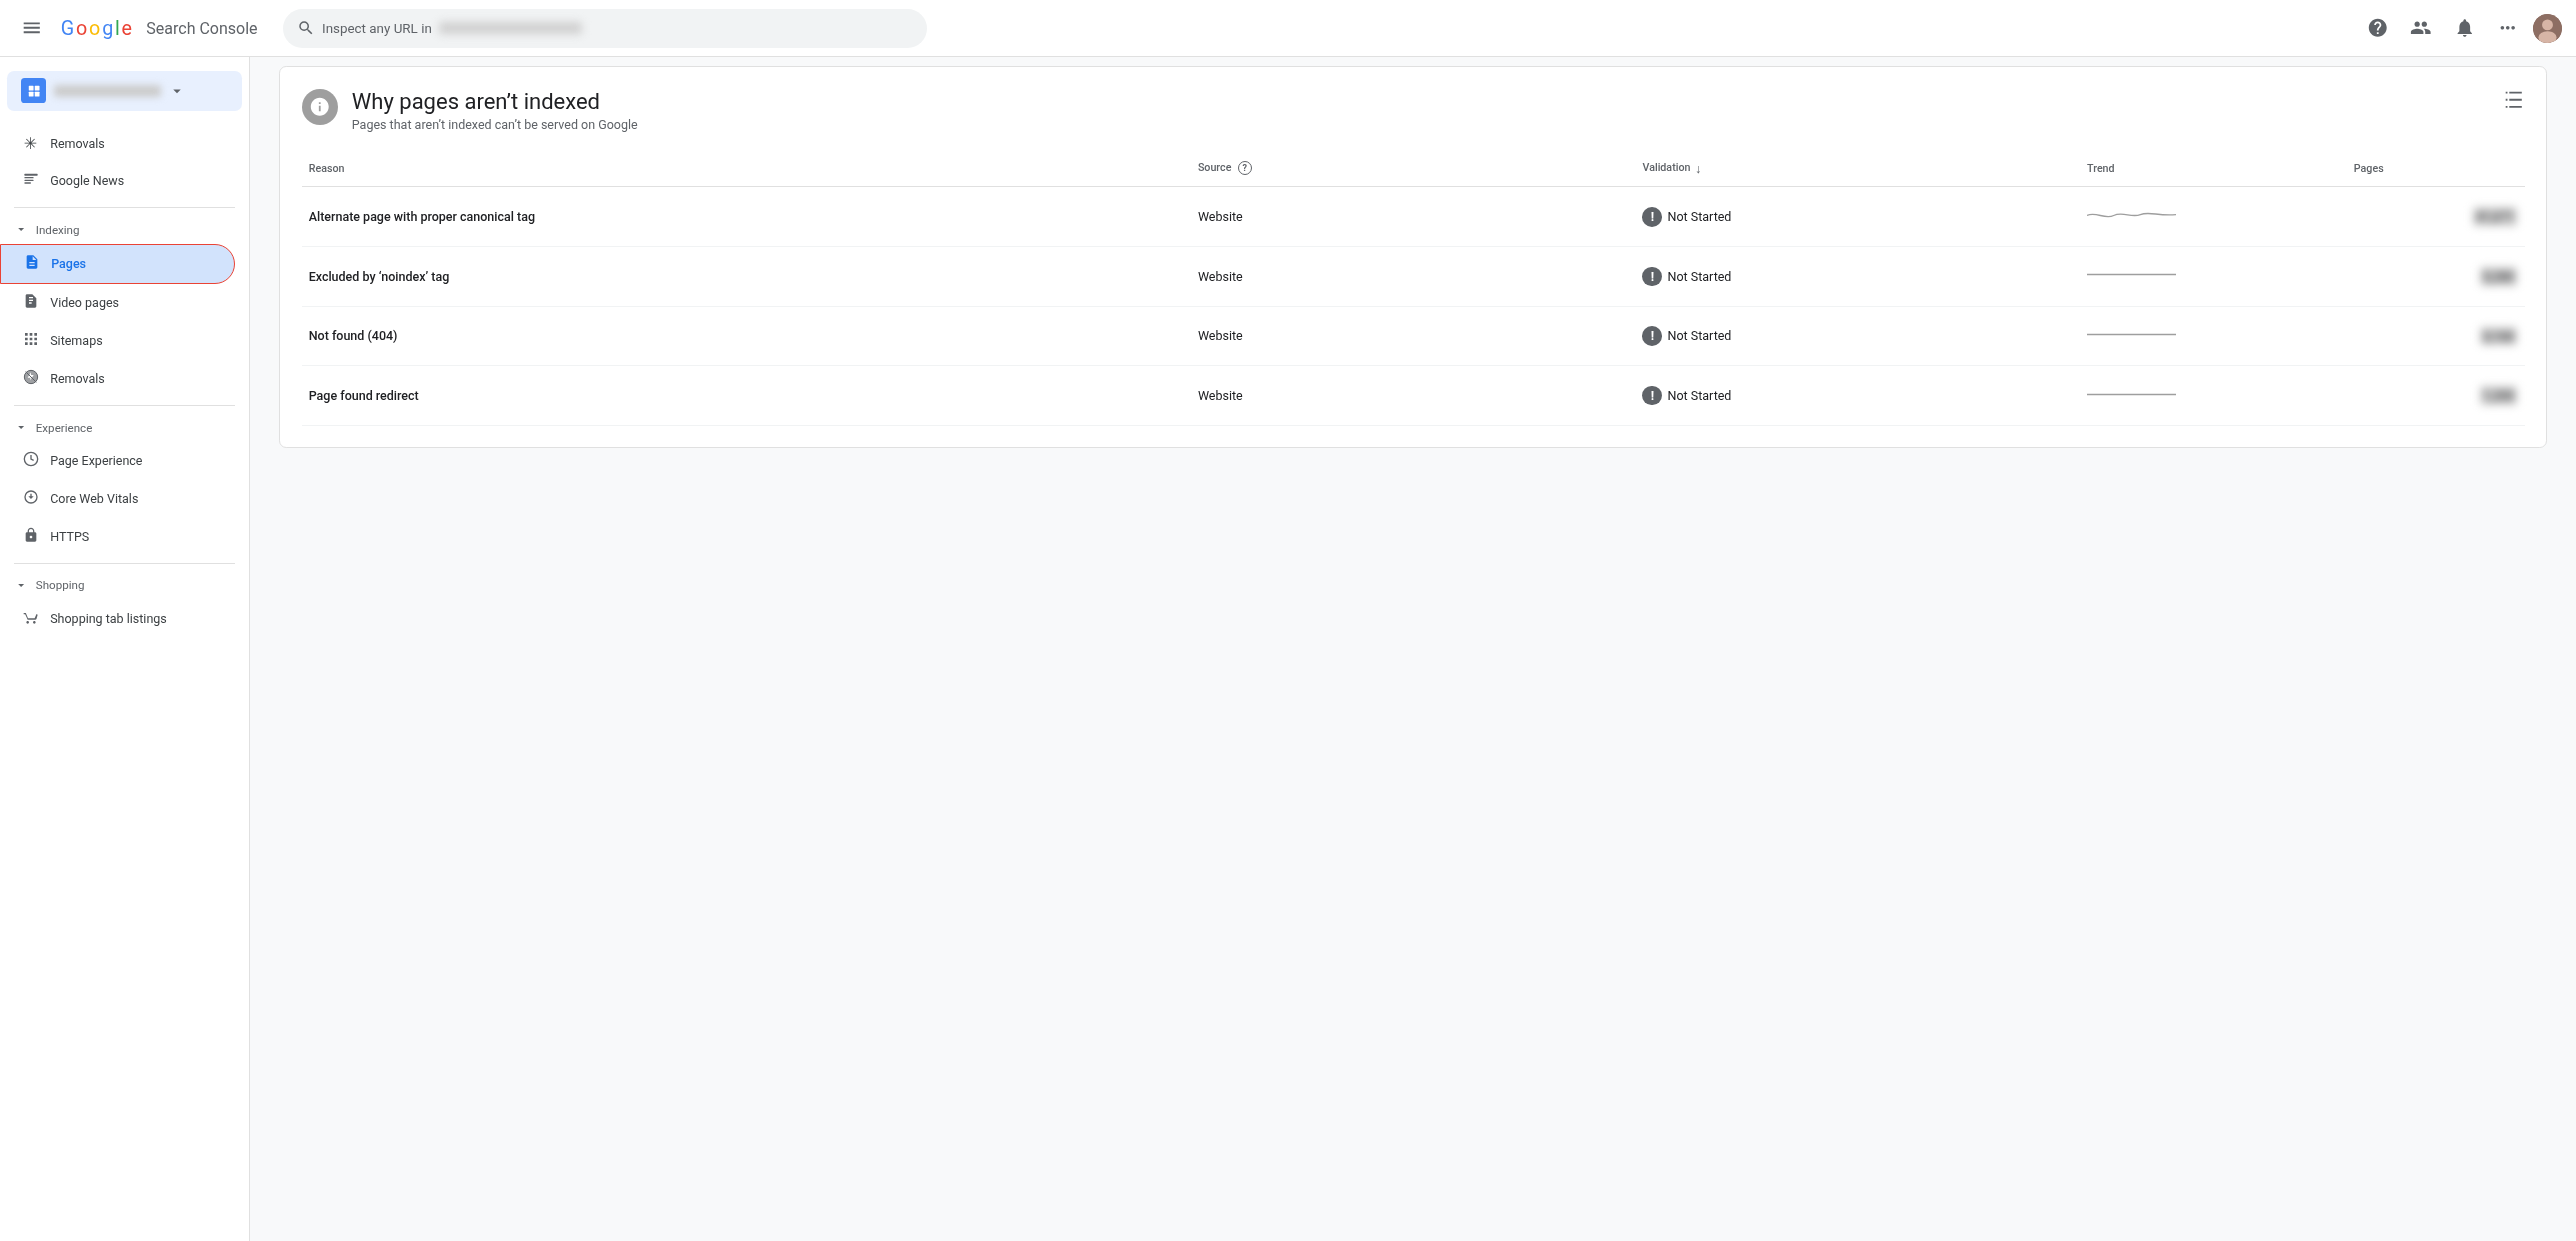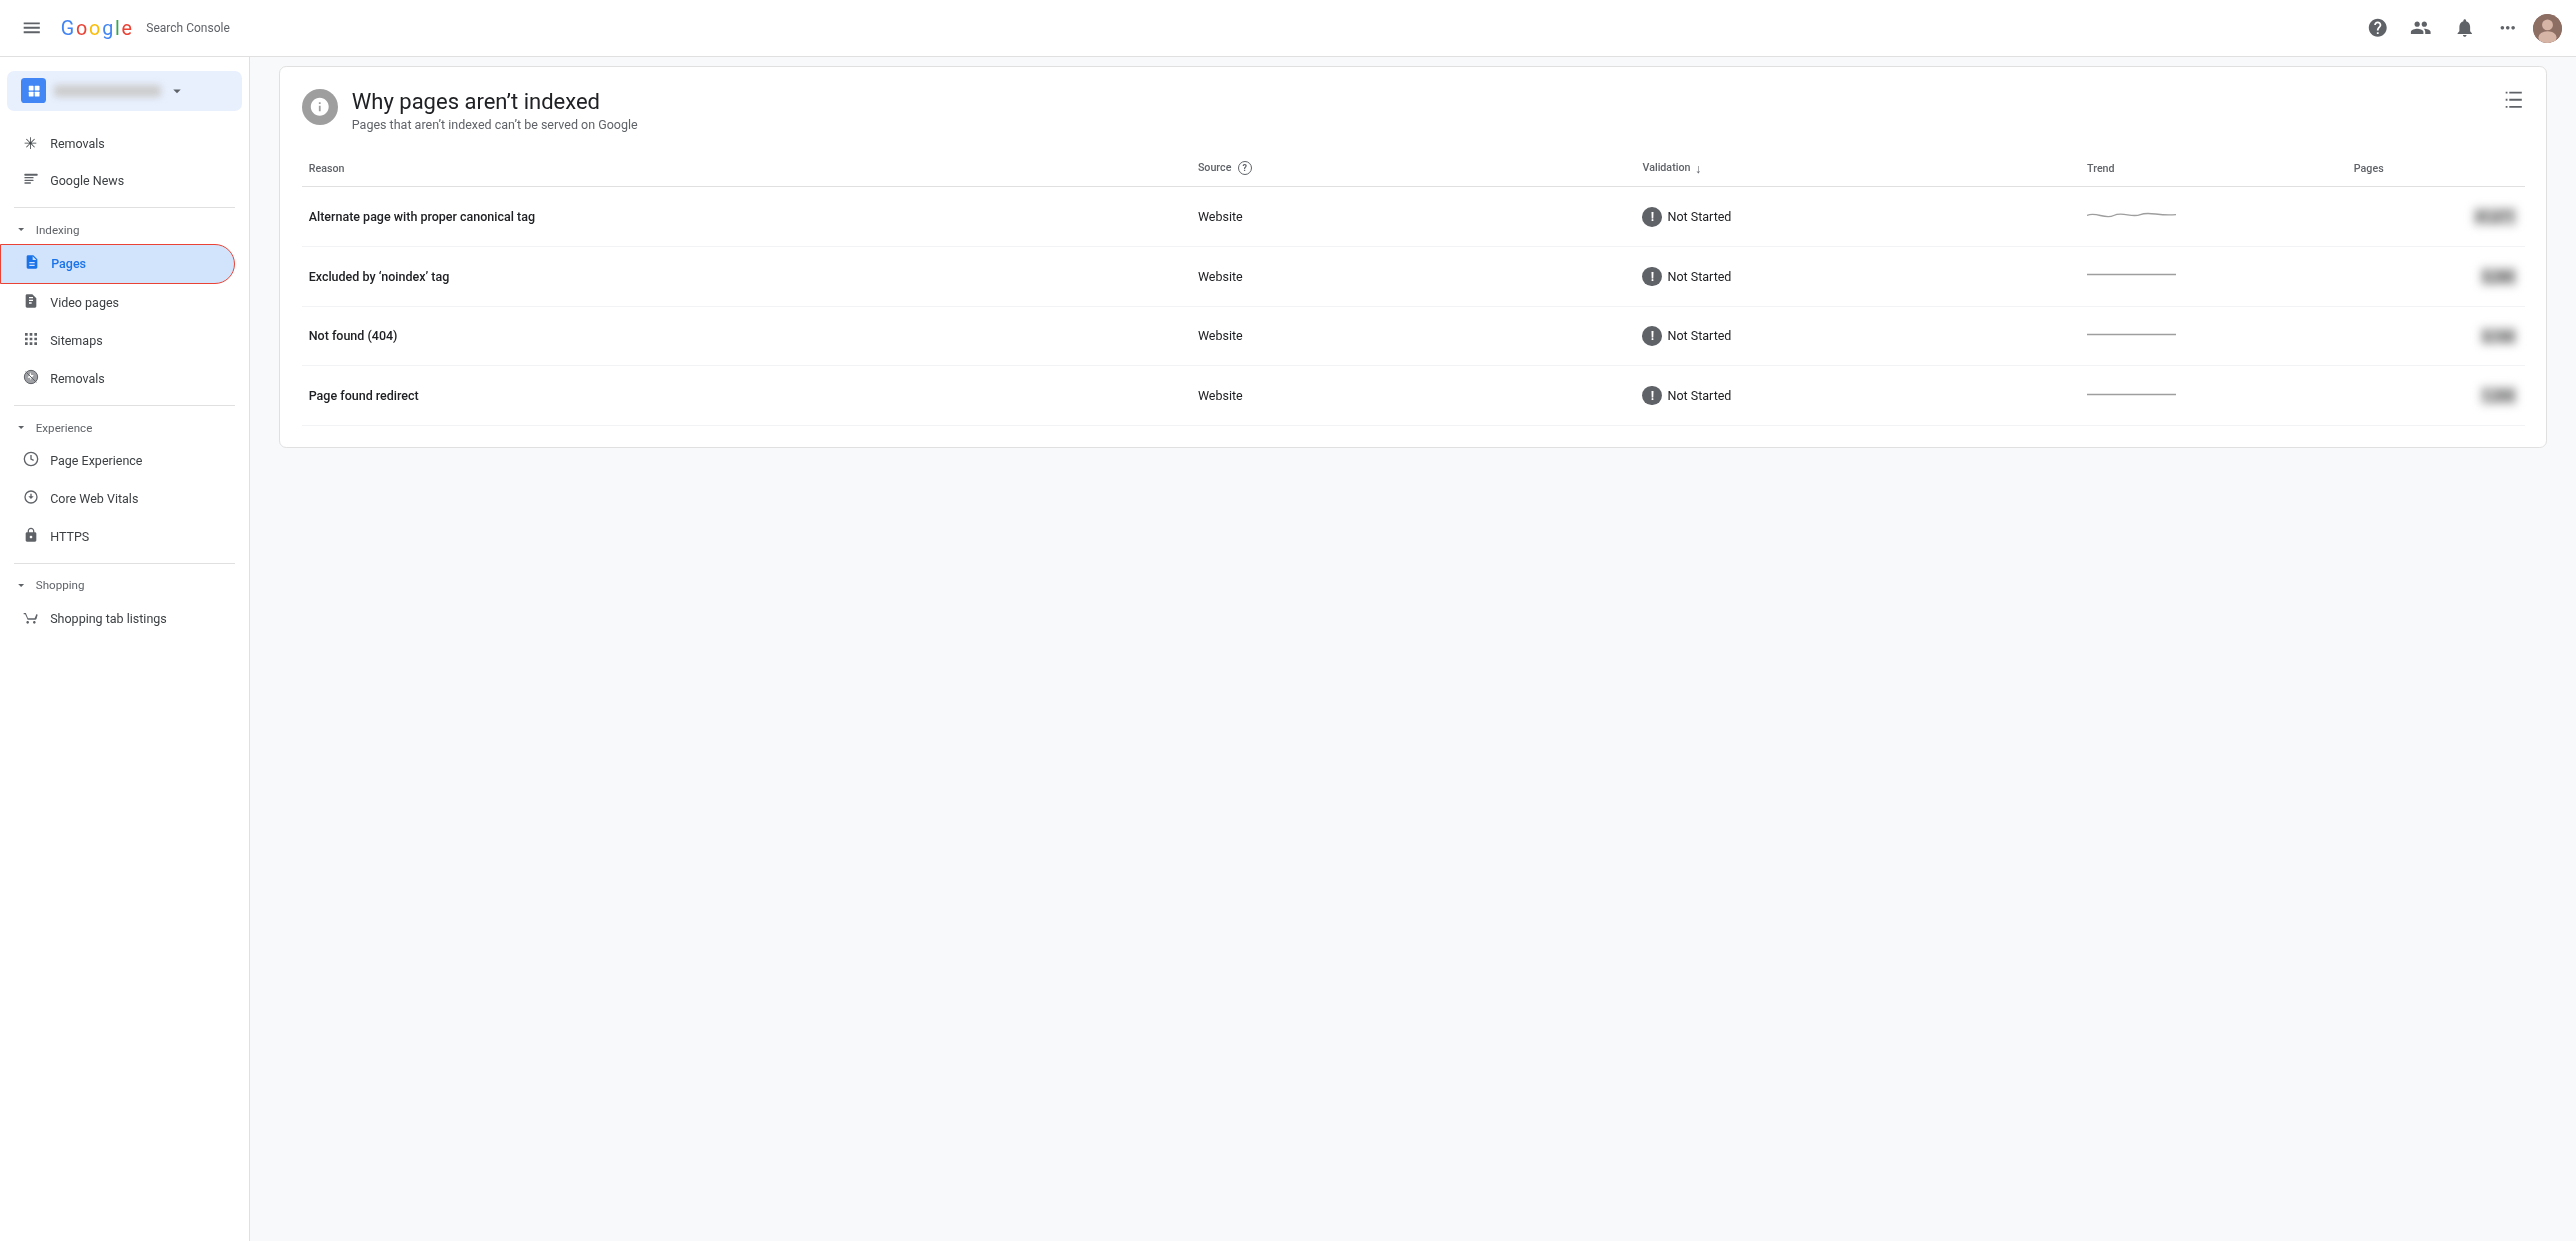--- a/index.html
+++ b/index.html
@@ -19,21 +19,21 @@
       z-index: 100;
     }
     .header-menu-icon { cursor: pointer; padding: 7.2px; border-radius: 50%; display: flex; align-items: center; justify-content: center; }
     .google-logo { display: flex; align-items: center; gap: 1.8px; font-size: 19.7px; font-weight: 400; margin-right: 3.6px; }
     .logo-g { color: #4285f4; }
     .logo-o1 { color: #ea4335; }
     .logo-o2 { color: #fbbc05; }
     .logo-g2 { color: #4285f4; }
     .logo-l { color: #34a853; }
     .logo-e { color: #ea4335; }
-    .header-app-name { font-size: 12px; color: #5f6368; font-weight: 400; margin-right: 14.3px; }
+    .header-app-name { font-size: 16px; color: #5f6368; font-weight: 400; margin-right: 14.3px; }
     .search-bar {
       flex: 1;
       max-width: 644px;
       height: 39px;
       background: #f1f3f4;
       border-radius: 21.5px;
       display: flex;
       align-items: center;
       padding: 0 14.3px;
       gap: 7.2px;
@@ -209,20 +209,27 @@
   <div class="google-logo">
     <span class="logo-g">G</span>
       <span class="logo-o1">o</span>
       <span class="logo-o2">o</span>
       <span class="logo-g2">g</span>
       <span class="logo-l">l</span>
       <span class="logo-e">e</span>
   </div>
   <span class="header-app-name">Search Console</span>
 
+  <div class="search-bar">
+    <svg width="18" height="18" viewBox="0 0 24 24" fill="#5f6368">
+      <path d="M15.5 14h-.79l-.28-.27A6.471 6.471 0 0 0 16 9.5 6.5 6.5 0 1 0 9.5 16c1.61 0 3.09-.59 4.23-1.57l.27.28v.79l5 4.99L20.49 19l-4.99-5zm-6 0C7.01 14 5 11.99 5 9.5S7.01 5 9.5 5 14 7.01 14 9.5 11.99 14 9.5 14z"></path>
+    </svg>
+    <span class="search-bar-placeholder">Inspect any URL in</span>
+    <span class="search-bar-domain" style="filter:blur(4.5px);background:#d0d0d0;width:143px;height:12.5px;display:inline-block;border-radius:2.7px;"></span>
+  </div>
 
   <div class="header-actions">
     <div class="header-icon-btn">
       <svg width="21.5" height="21.5" viewBox="0 0 24 24" fill="#5f6368">
         <path d="M12 2C6.48 2 2 6.48 2 12s4.48 10 10 10 10-4.48 10-10S17.52 2 12 2zm1 17h-2v-2h2v2zm2.07-7.75l-.9.92C13.45 12.9 13 13.5 13 15h-2v-.5c0-1.1.45-2.1 1.17-2.83l1.24-1.26c.37-.36.59-.86.59-1.41 0-1.1-.9-2-2-2s-2 .9-2 2H8c0-2.21 1.79-4 4-4s4 1.79 4 4c0 .88-.36 1.68-.93 2.25z"></path>
       </svg>
     </div>
     <div class="header-icon-btn">
       <svg width="21.5" height="21.5" viewBox="0 0 24 24" fill="#5f6368">
         <path d="M16 11c1.66 0 2.99-1.34 2.99-3S17.66 5 16 5c-1.66 0-3 1.34-3 3s1.34 3 3 3zm-8 0c1.66 0 2.99-1.34 2.99-3S9.66 5 8 5C6.34 5 5 6.34 5 8s1.34 3 3 3zm0 2c-2.33 0-7 1.17-7 3.5V19h14v-2.5c0-2.33-4.67-3.5-7-3.5zm8 0c-.29 0-.62.02-.97.05 1.16.84 1.97 1.97 1.97 3.45V19h6v-2.5c0-2.33-4.67-3.5-7-3.5z"></path>

